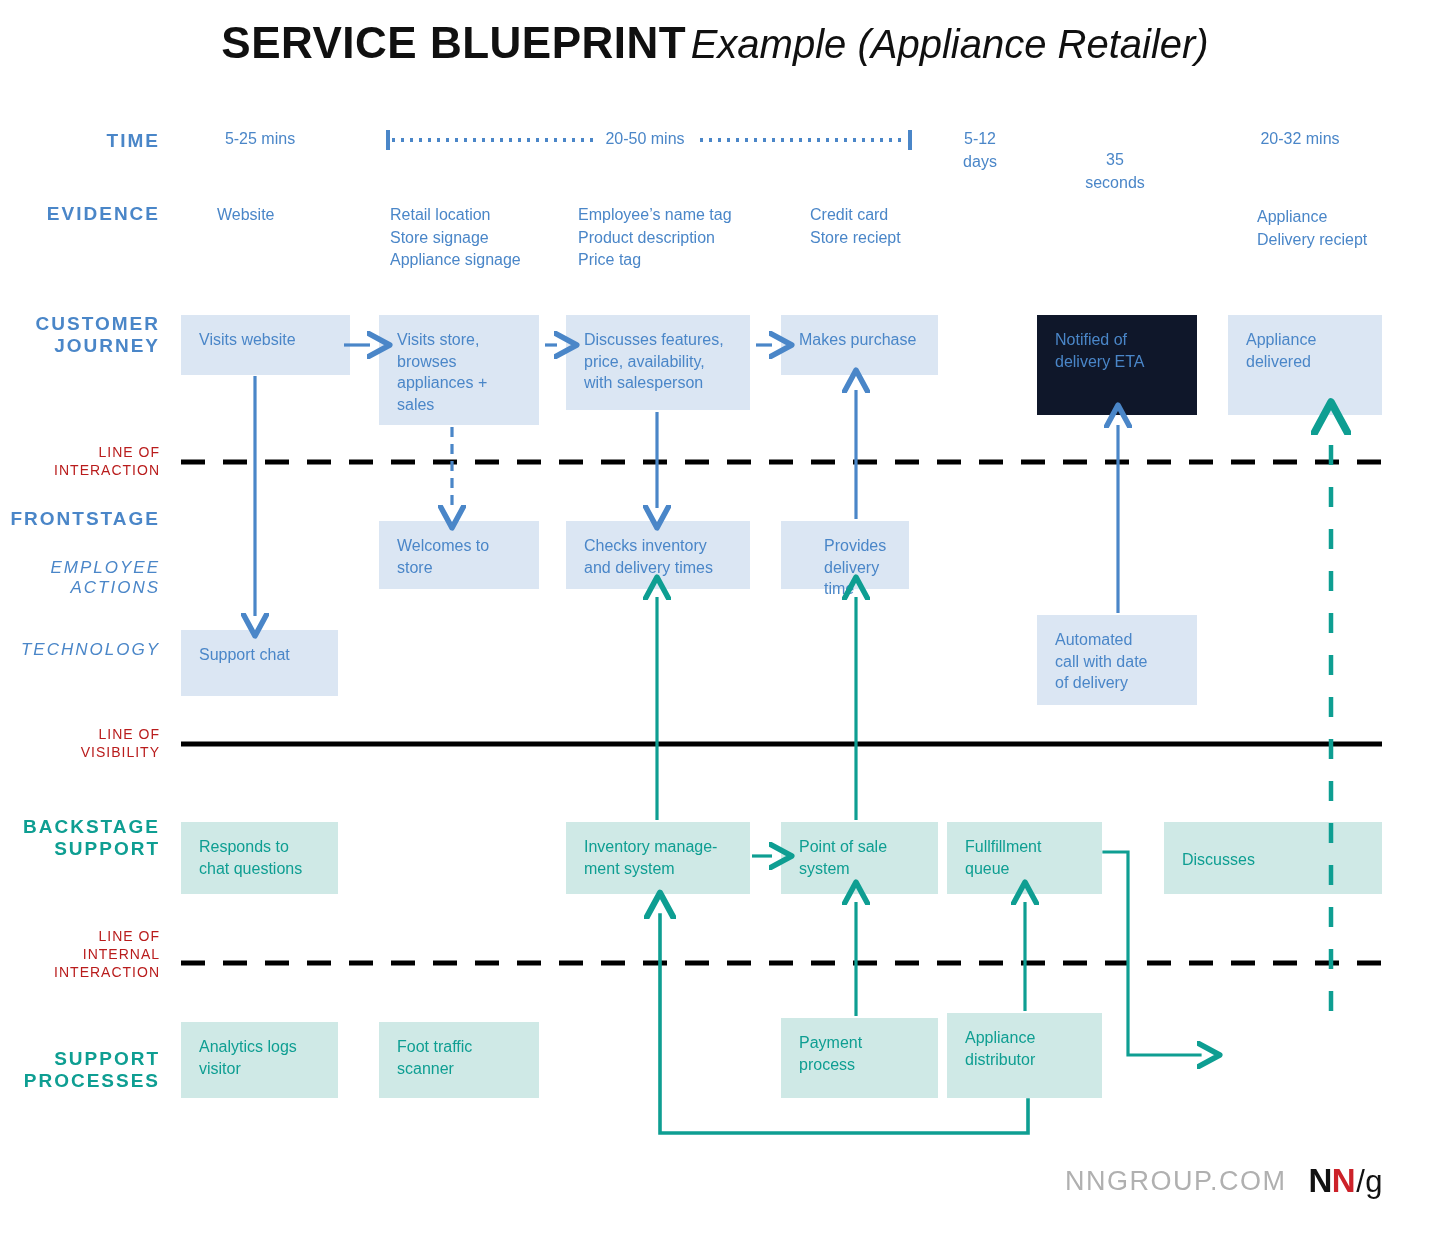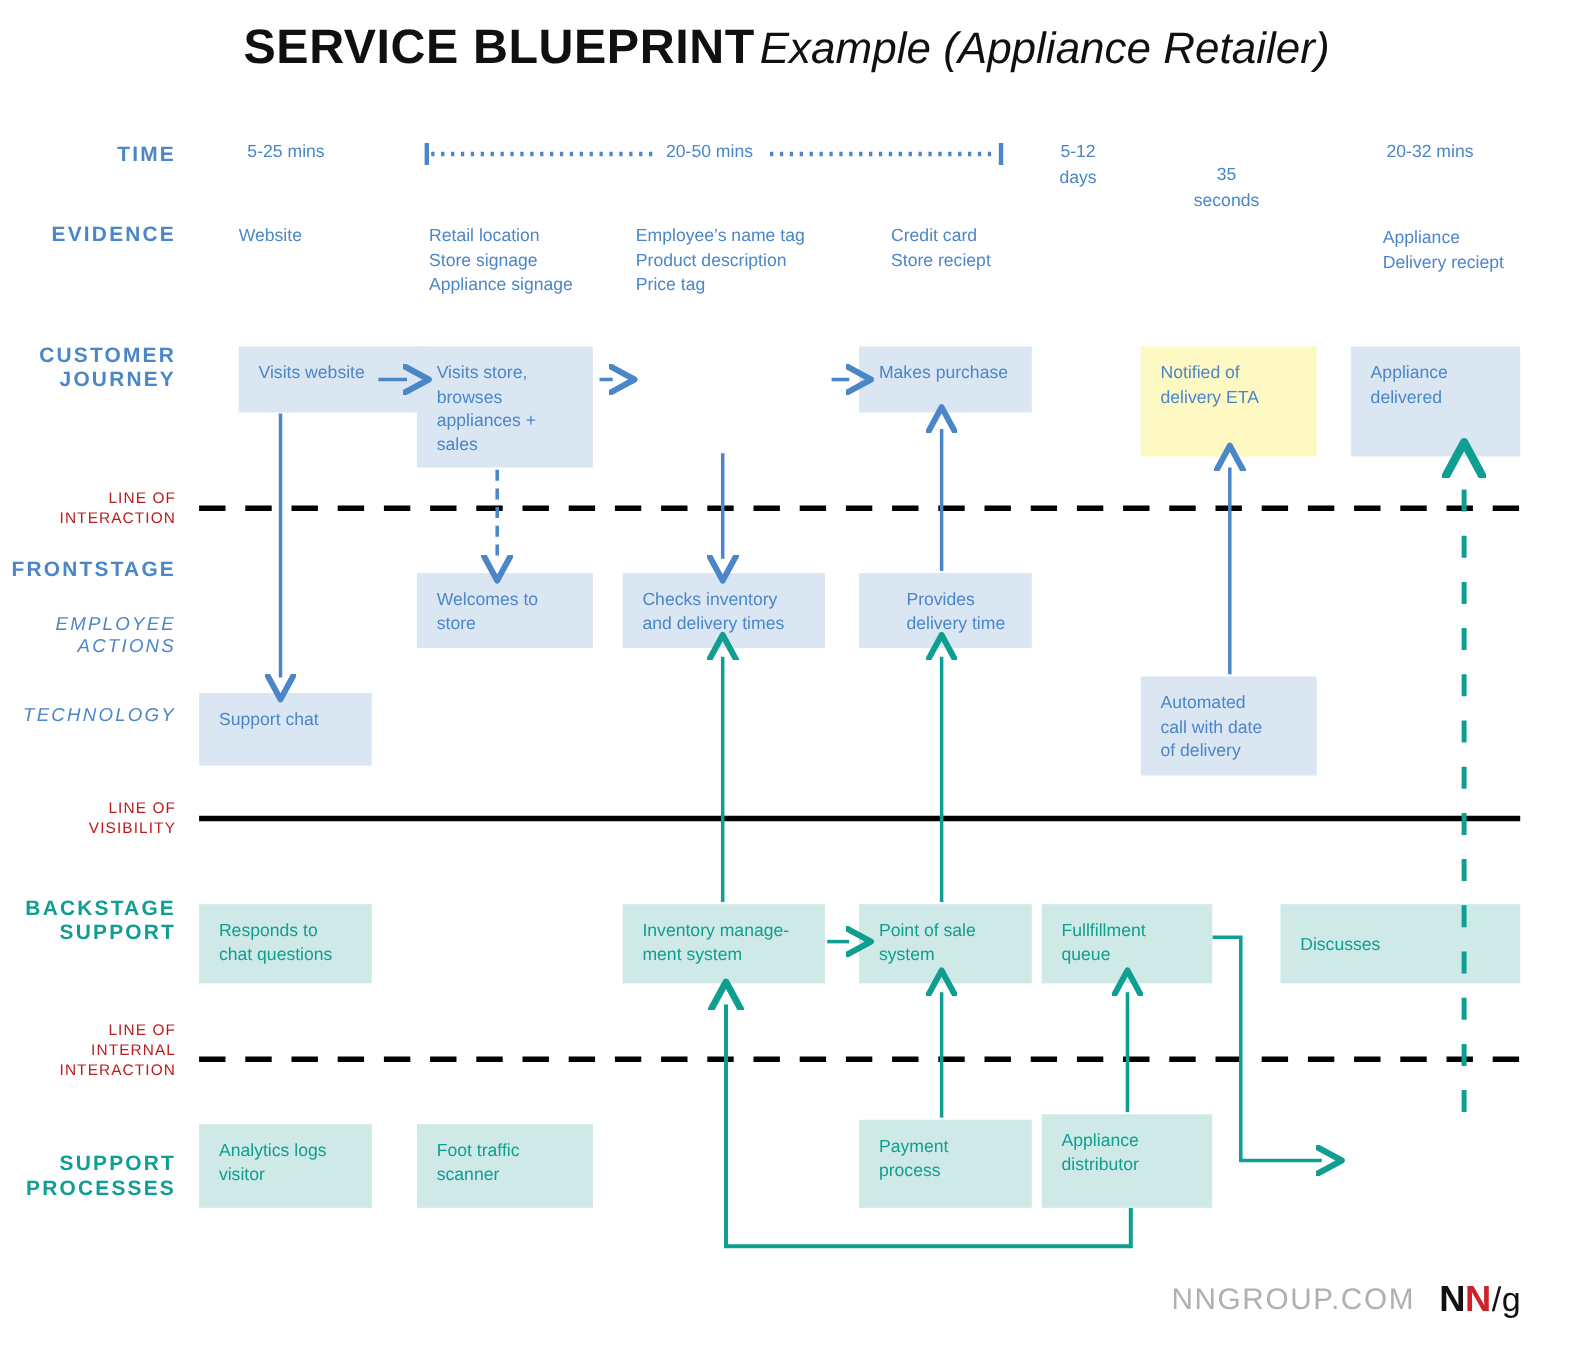--- a/index.html
+++ b/index.html
@@ -60,21 +60,21 @@
   
   .box{
     position:absolute;
     box-sizing:border-box;
     padding:14px 14px 10px 18px;
     font-size:16px;
     line-height:1.35;
     white-space:pre-line;
   }
   .box.blue{ background:#dbe6f3; color:#4a86c8; }
-  .box.blue-pale{ background:#fef9c3; color:#4a86c8; }
+  .box.blue-pale{ background:#0f172a; color:#4a86c8; }
   .box.teal{ background:#cfe9e6; color:#0e9e92; }
   .box.mid{ display:flex; align-items:center; }
 
   
   #wires{
     position:absolute;
     left:0; top:0;
     width:1430px; height:1240px;
     pointer-events:none;
   }
@@ -158,36 +158,39 @@
 Store signage
 Appliance signage</div>
   <div class="textcell" style="left:578px; top:204px; width:220px;">Employee’s name tag
 Product description
 Price tag</div>
   <div class="textcell" style="left:810px; top:204px; width:200px;">Credit card
 Store reciept</div>
   <div class="textcell" style="left:1257px; top:206px; width:200px;">Appliance
 Delivery reciept</div>
 
-  <div class="box blue" style="left:181px; top:315px; width:169px; height:60px;margin-left:36px;">Visits website</div>
+  <div class="box blue" style="left:181px; top:315px; width:169px; height:60px;">Visits website</div>
   <div class="box blue" style="left:379px; top:315px; width:160px; height:110px;">Visits store,
 browses
 appliances +
 sales</div>
+  <div class="box blue" style="left:566px; top:315px; width:184px; height:95px;">Discusses features,
+price, availability,
+with salesperson</div>
   <div class="box blue" style="left:781px; top:315px; width:157px; height:60px;">Makes purchase</div>
   <div class="box blue-pale" style="left:1037px; top:315px; width:160px; height:100px;">Notified of
 delivery ETA</div>
   <div class="box blue" style="left:1228px; top:315px; width:154px; height:100px;">Appliance
 delivered</div>
 
   <div class="box blue" style="left:379px; top:521px; width:160px; height:68px;">Welcomes to
 store</div>
   <div class="box blue" style="left:566px; top:521px; width:184px; height:68px;">Checks inventory
 and delivery times</div>
-  <div class="box blue" style="left:781px; top:521px; width:157px; height:68px;padding-left:43px;">Provides
+  <div class="box blue" style="left:781px; top:521px; width:128px; height:68px;padding-left:43px;">Provides
 delivery time</div>
 
   <div class="box blue" style="left:181px; top:630px; width:157px; height:66px;">Support chat</div>
   <div class="box blue" style="left:1037px; top:615px; width:160px; height:90px;">Automated
 call with date
 of delivery</div>
 
   <div class="box teal" style="left:181px; top:822px; width:157px; height:72px;">Responds to
 chat questions</div>
   <div class="box teal" style="left:566px; top:822px; width:184px; height:72px;">Inventory manage-

